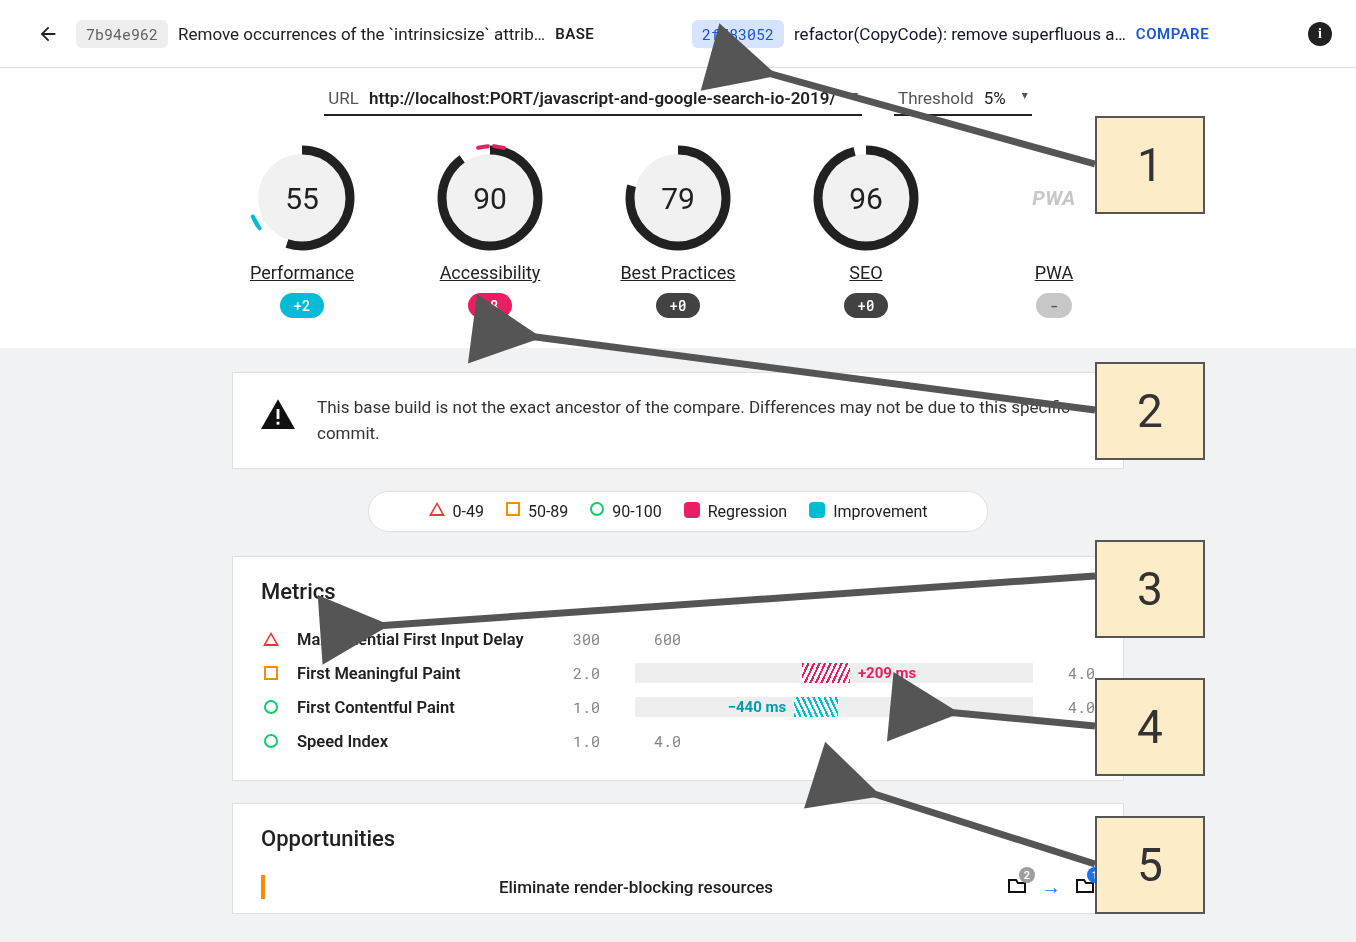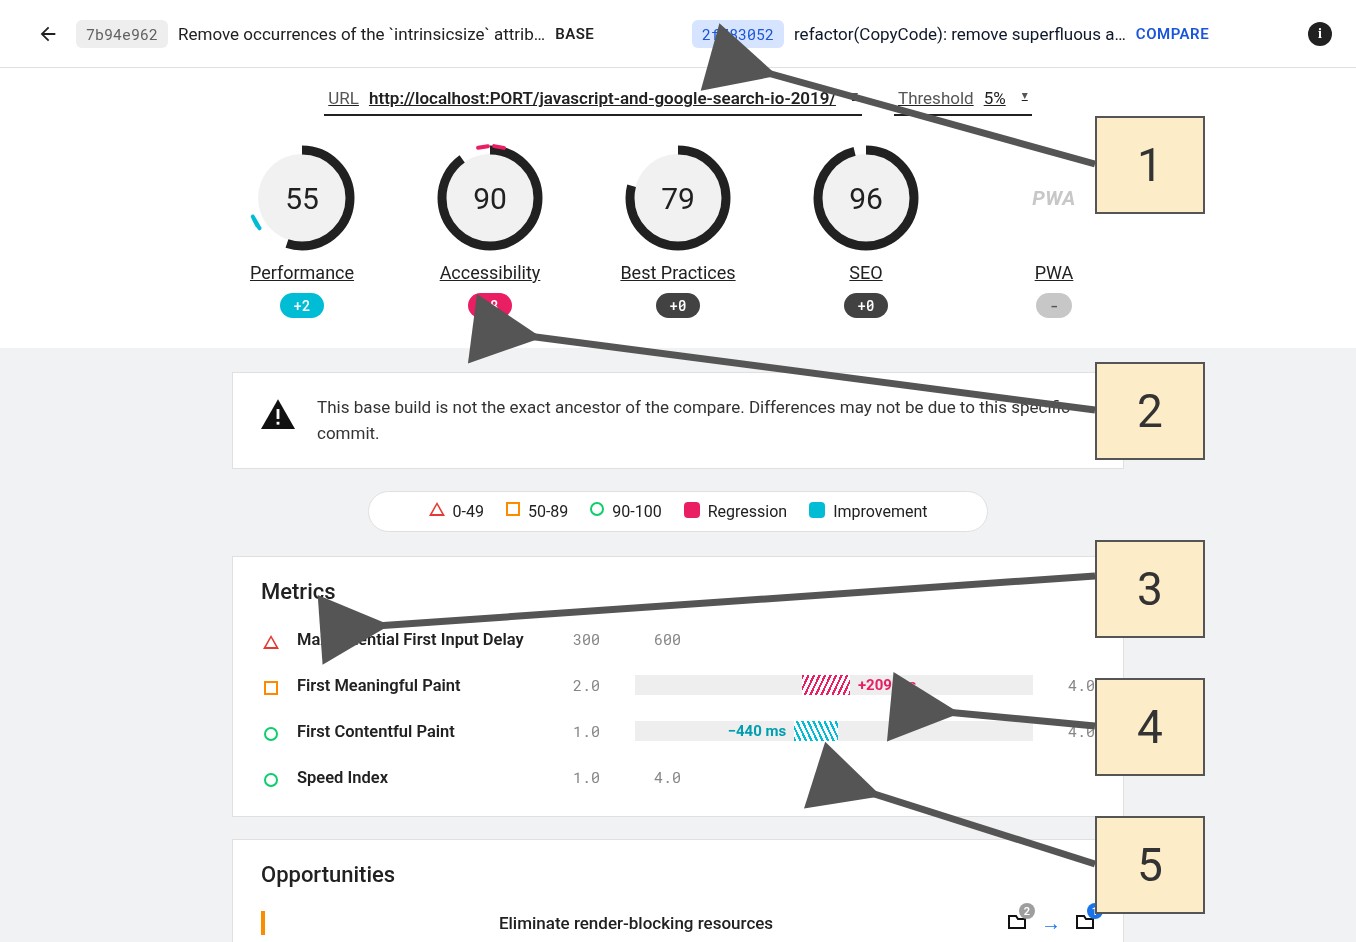--- a/index.html
+++ b/index.html
@@ -16,21 +16,21 @@
 .hash.compare-hash { background:#d6e4ff; color:#1a56db; }
 .commit-msg { font-size: 17px; white-space: nowrap; overflow:hidden; text-overflow:ellipsis; }
 .commit-msg.compare-msg { color:#0f172a; }
 .tag-label { font-weight: 600; font-size:15px; letter-spacing:.5px; }
 .tag-label.compare-tag { color:#1a56db; }
 .info-btn { width:24px; height:24px; border-radius:50%; background:#212121; color:#fff; display:flex; align-items:center; justify-content:center; font-size:14px; font-weight:600; font-family: Georgia, serif; cursor:pointer; margin-left:20px; }
 
 
 .upper { padding: 20px 0 30px; }
 .url-row { display:flex; align-items:flex-end; justify-content:center; gap:32px; font-size:17px; }
-.url-group, .thresh-group { display:flex; align-items:flex-start; gap:10px; border-bottom:2px solid #212121; padding:0 4px 6px;text-decoration:underline; }
+.url-group, .thresh-group { display:flex; align-items:flex-start; gap:10px; border-bottom:2px solid #212121; padding:0 4px 6px; }
 .url-group .lbl, .thresh-group .lbl { color:#555; font-weight:400; font-size:17px; }
 .url-val { font-weight:600; }
 .drop-caret { font-size:12px; color:#555; margin-left:6px; }
 .thresh-val { font-weight:400; }
 
 .gauges { display:flex; justify-content:center; gap:60px; margin-top:26px; }
 .gauge-col { display:flex; flex-direction:column; align-items:center; width:128px; }
 .gauge { width:112px; height:112px; position:relative; }
 .gauge svg { transform: rotate(-90deg); }
 .gauge-bg-circle { fill:#f1f1f1; }
@@ -56,21 +56,21 @@
 .leg-item { display:flex; align-items:flex-start; gap:8px; }
 .tri { width:0; height:0; border-left:8px solid transparent; border-right:8px solid transparent; border-bottom:14px solid #e53935; position:relative; }
 .tri::after { content:""; position:absolute; left:-5px; top:3px; width:0; height:0; border-left:5px solid transparent; border-right:5px solid transparent; border-bottom:9px solid #fff; }
 .sq { width:14px; height:14px; border:2.5px solid #fb8c00; }
 .circ { width:14px; height:14px; border-radius:50%; border:2.5px solid #0cce6b; }
 .chip { width:16px; height:16px; border-radius:4px; }
 .chip.regr { background:#e91e63; }
 .chip.impr { background:#00bcd4; }
 
 .metrics-panel h2, .opps-panel h2 { font-size:22px; font-weight:500; margin-bottom:18px; }
-.metric-row { display:flex; align-items:flex-end; gap:16px; padding:7px 0; font-size:16.5px;margin-top:12px; }
+.metric-row { display:flex; align-items:center; gap:16px; padding:7px 0; font-size:16.5px; }
 .metric-row .shape-slot { width:20px; display:flex; justify-content:center; }
 .metric-name { flex:0 0 260px; font-weight:600; }
 .metric-min, .metric-max { width:46px; color:#878787; font-family:"Roboto Mono",monospace; font-size:15px; }
 .metric-max { text-align:right; }
 .bar-wrap { flex:1; height:20px; background:#eeeeee; position:relative; }
 .bar-seg { position:absolute; top:0; bottom:0; }
 .hatch-pink { background: repeating-linear-gradient(115deg,#e91e63 0,#e91e63 2px,#fff 2px,#fff 5px); }
 .hatch-teal { background: repeating-linear-gradient(65deg,#00bcd4 0,#00bcd4 2px,#fff 2px,#fff 5px); }
 .bar-label { position:absolute; top:0; bottom:0; display:flex; align-items:center; font-weight:700; font-family:inherit; font-size:15px; }
 .bar-label.pink { color:#e91e63; }

